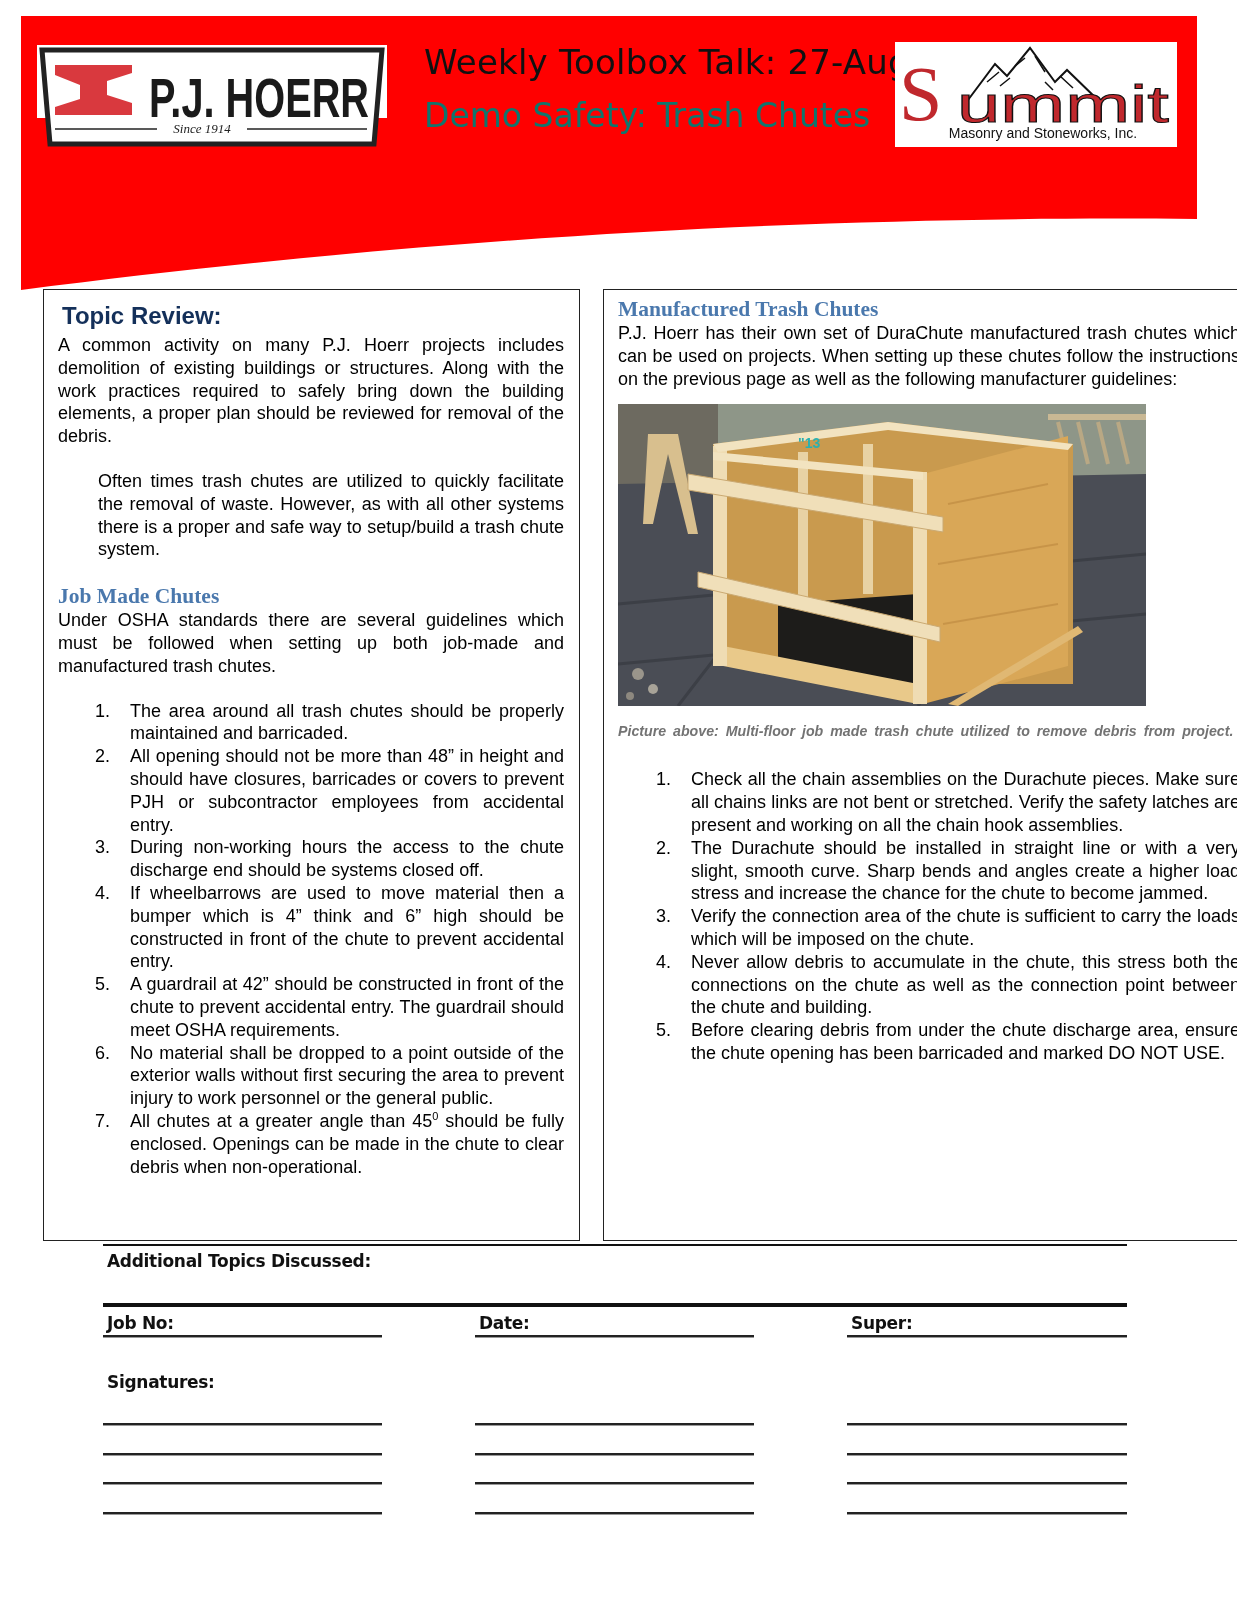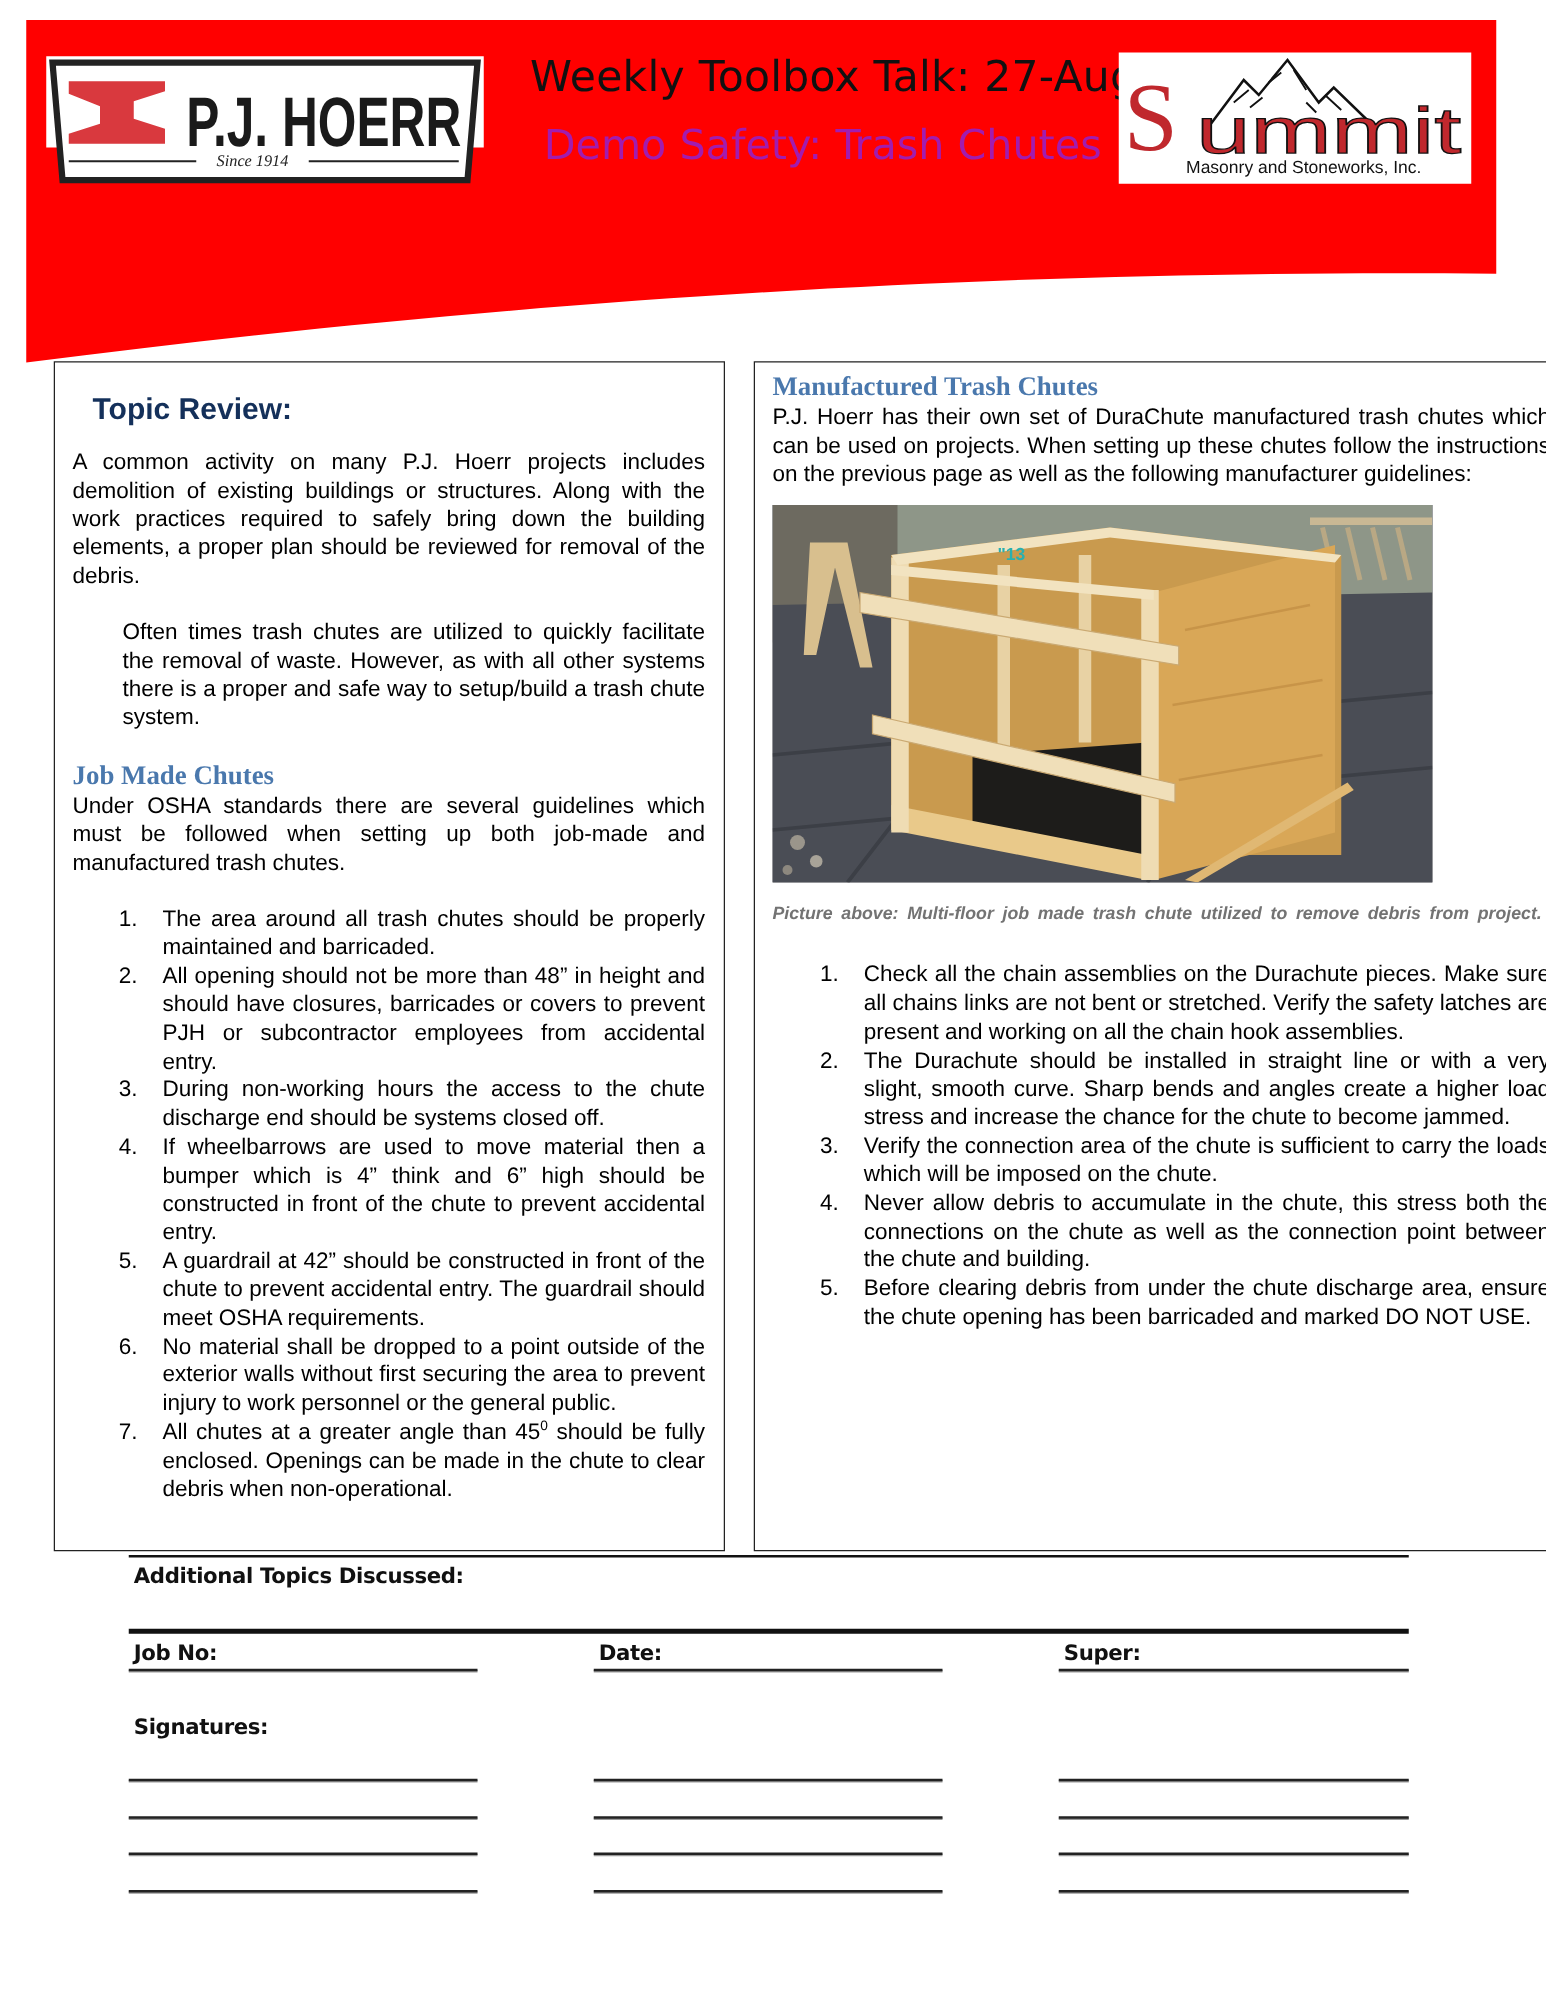--- a/index.html
+++ b/index.html
@@ -5,27 +5,27 @@
   html, body { margin: 0; padding: 0; background: #ffffff; }
   body { width: 1237px; height: 1600px; position: relative; overflow: hidden; font-family: "Liberation Sans", sans-serif; color: #000; }
 
   .banner { position: absolute; left: 0; top: 0; width: 1237px; height: 300px; }
   .banner svg { position: absolute; left: 0; top: 0; }
 
   .pjh-logo { position: absolute; left: 37px; top: 45px; width: 350px; height: 73px; background: #fff; }
   .summit-logo { position: absolute; left: 895px; top: 42px; width: 282px; height: 105px; background: #fff; }
 
   .header-line1 { position: absolute; left: 424px; top: 42px; font-family: "DejaVu Sans", sans-serif; font-size: 34px; color: #111; letter-spacing: 0.2px; white-space: nowrap; }
-  .header-line2 { position: absolute; left: 424px; top: 96px; font-family: "DejaVu Sans", sans-serif; font-size: 33px; color: #a21caf; white-space: nowrap; margin-left: 11px; }
+  .header-line2 { position: absolute; left: 424px; top: 96px; font-family: "DejaVu Sans", sans-serif; font-size: 33px; color: #0f766e; white-space: nowrap; }
 
   .col { position: absolute; border: 1.5px solid #222; box-sizing: border-box; background: #fff; }
   .col-left { left: 43px; top: 289px; width: 537px; height: 952px; padding: 8px 15px 0 14px; }
   .col-right { left: 603px; top: 289px; width: 653px; height: 952px; padding: 6px 15px 0 14px; }
 
-  .topic-title { font-family: "Liberation Sans", sans-serif; font-weight: bold; font-size: 24px; color: #14305a; margin: 16px; line-height: 28px; }
+  .topic-title { font-family: "Liberation Sans", sans-serif; font-weight: bold; font-size: 24px; color: #14305a; margin: 4px; line-height: 28px; }
   .para { font-size: 18px; line-height: 22.8px; text-align: justify; margin: 0; }
   .para + .para { margin-top: 22px; margin-left: 40px; }
   .section-title { font-family: "Liberation Serif", serif; font-weight: bold; font-size: 21.5px; color: #4a78ad; margin: 22px 0 0 0; line-height: 26px; }
   .col-right .section-title { margin-top: 0; }
 
   ol.guide { list-style: none; margin: 22px 0 0 0; padding: 0 0 0 37px; }
   ol.guide li { position: relative; font-size: 18px; line-height: 22.8px; text-align: justify; padding-left: 35px; }
   ol.guide li .num { position: absolute; left: 0; top: 0; }
   sup { font-size: 11px; line-height: 0; }
 

